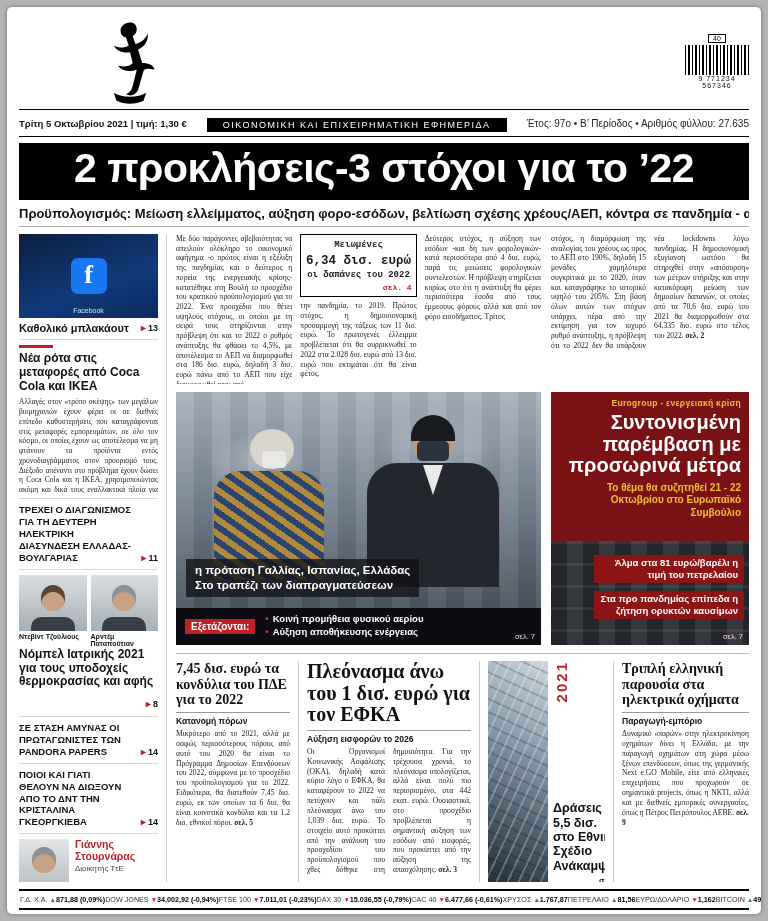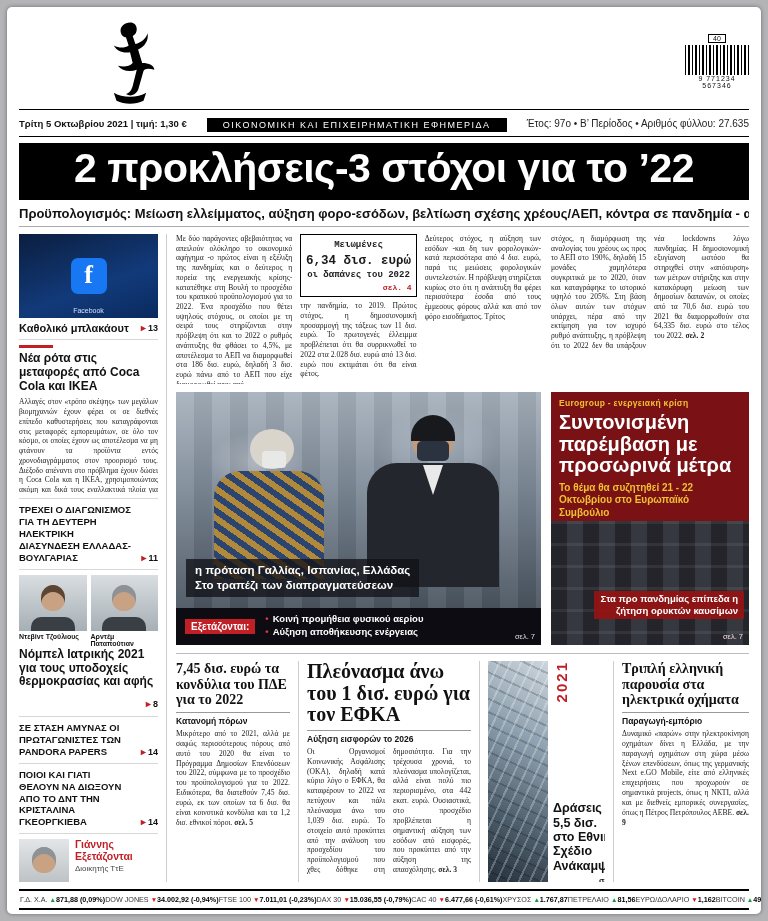--- a/index.html
+++ b/index.html
@@ -116,21 +116,21 @@
   .fr-shirt { position:absolute; left:56px; top:50px; width:20px; height:30px; background:#e9e9e9; clip-path:polygon(0 0,100% 0,50% 100%); }
   .cap1 { position:absolute; left:10px; bottom:48px; background:rgba(18,18,24,.78); color:#fff; padding:4px 9px; font-family:"Liberation Sans",sans-serif; font-weight:bold; font-size:11.5px; line-height:1.3; }
   .cap2 { position:absolute; left:0; right:0; bottom:0; background:#0c0c12; color:#fff; padding:5px 9px 6px; display:flex; gap:10px; align-items:center; font-family:"Liberation Sans",sans-serif; }
   .cap2-label { background:#c01f25; padding:2px 6px; font-size:10px; font-weight:bold; flex:none; }
   .cap2-bullets { font-size:9.5px; font-weight:bold; line-height:1.35; }
   .cap2-bullets .b { color:#e03a3a; margin-right:4px; }
   .mp-page { position:absolute; right:6px; bottom:4px; color:#ddd; font-size:7.5px; font-family:"Liberation Sans",sans-serif; }
 
   
   .eurobox { height:253px; margin-top:8px; background:#c01f25; display:flex; flex-direction:column; font-family:"Liberation Sans",sans-serif; color:#fff; overflow:hidden; }
-  .euro-top { background:#7a1115; padding:6px 8px 2px; text-align:left; }
+  .euro-top { background:#7a1115; padding:6px 8px 22px; text-align:right; }
   .euro-tag { color:#f0c030; font-size:8.5px; font-weight:bold; letter-spacing:.3px; }
   .euro-title { font-size:20px; font-weight:bold; line-height:1.08; margin:4px 0 5px; }
   .euro-note { color:#f0c030; font-size:10px; font-weight:bold; line-height:1.25; }
   .euro-photo { flex:1; position:relative;
     background:
       repeating-linear-gradient(180deg, rgba(255,255,255,.07) 0 3px, transparent 3px 22px),
       repeating-linear-gradient(90deg,#23252b 0 16px,#35383f 16px 32px);
   }
   .euro-chip { position:absolute; right:5px; background:rgba(150,18,18,.92); padding:2px 6px; font-size:9.5px; font-weight:bold; text-align:right; max-width:150px; line-height:1.25; }
   .euro-chip.c1 { top:14px; }
@@ -269,21 +269,21 @@
         </div>
       </div>
 
       <div class="sb-item">
         <div class="stour-row">
           <div class="stour-img">
             <div class="head-shape gray" style="top:8px"></div>
 
           </div>
           <div>
-            <div class="stour-name">Γιάννης Εξετάζονται</div>
+            <div class="stour-name">Γιάννης Στουρνάρας</div>
             <div class="stour-role">Διοικητής ΤτΕ</div>
           </div>
         </div>
 
       </div>
 
     </aside>
 
     <div class="main">
 
@@ -336,20 +336,21 @@
           <span>στόχος, η διαμόρφωση της αναλογίας του χρέους ως προς το ΑΕΠ στο 190%, δηλαδή 15 μονάδες χαμηλότερα συγκριτικά με το 2020, όταν και καταγράφηκε το ιστορικό υψηλό του 205%. Στη βάση όλων αυτών των στόχων υπάρχει, πέρα από την εκτίμηση για τον ισχυρό ρυθμό ανάπτυξης, η πρόβλεψη ότι το 2022 δεν θα υπάρξουν νέα lockdowns λόγω πανδημίας. Η δημοσιονομική εξυγίανση ωστόσο θα στηριχθεί στην «απόσυρση» των μέτρων στήριξης και στην κατακόρυφη μείωση των δημοσίων δαπανών, οι οποίες από τα 70,6 δισ. ευρώ του 2021 θα διαμορφωθούν στα 64,335 δισ. ευρώ στο τέλος του 2022. </span><span class="pg">σελ. 2</span>
         </div>
 
         <div class="eurobox" style="margin-top:8px">
           <div class="euro-top">
             <div class="euro-tag">Eurogroup - ενεργειακή κρίση</div>
             <div class="euro-title">Συντονισμένη παρέμβαση με προσωρινά μέτρα</div>
             <div class="euro-note">Το θέμα θα συζητηθεί 21 - 22 Οκτωβρίου στο Ευρωπαϊκό Συμβούλιο</div>
           </div>
           <div class="euro-photo">
+            <div class="euro-chip c1">Άλμα στα 81 ευρώ/βαρέλι η τιμή του πετρελαίου</div>
             <div class="euro-chip c2">Στα προ πανδημίας επίπεδα η ζήτηση ορυκτών καυσίμων</div>
             <div class="euro-page">σελ. 7</div>
           </div>
         </div>
       </div>
 
       <div class="bottom-row">
 
         <article class="bot-art b1">
           <h3 class="bot-title">7,45 δισ. ευρώ τα κονδύλια του ΠΔΕ για το 2022</h3>

